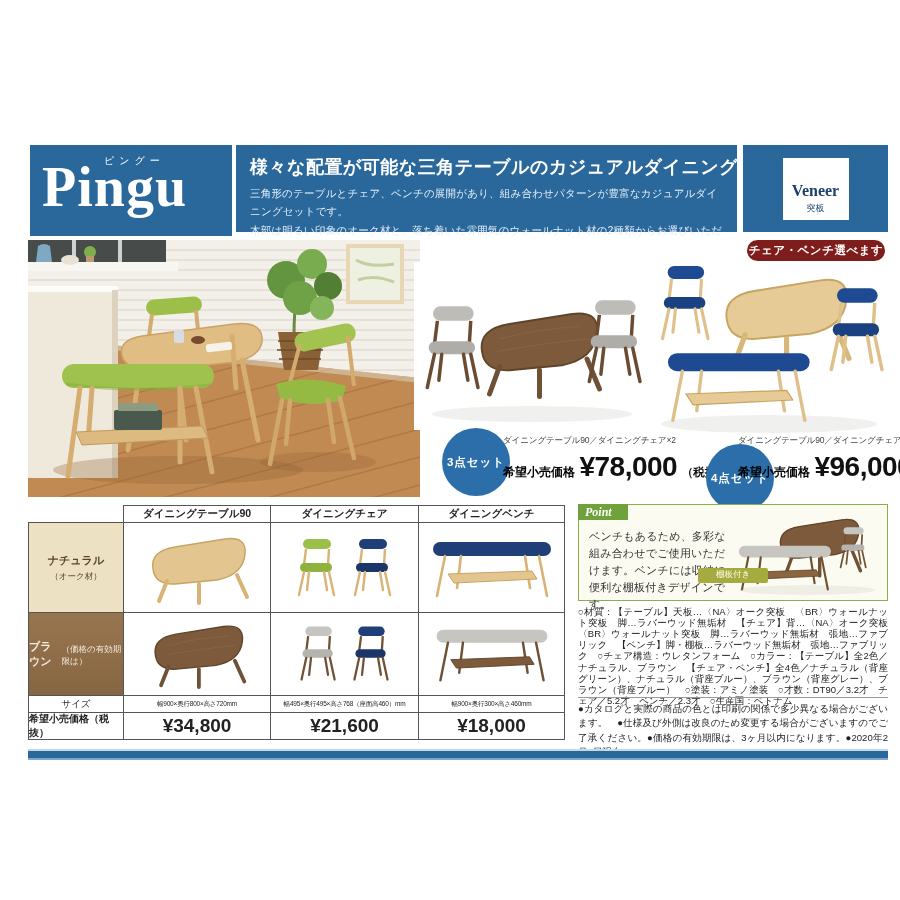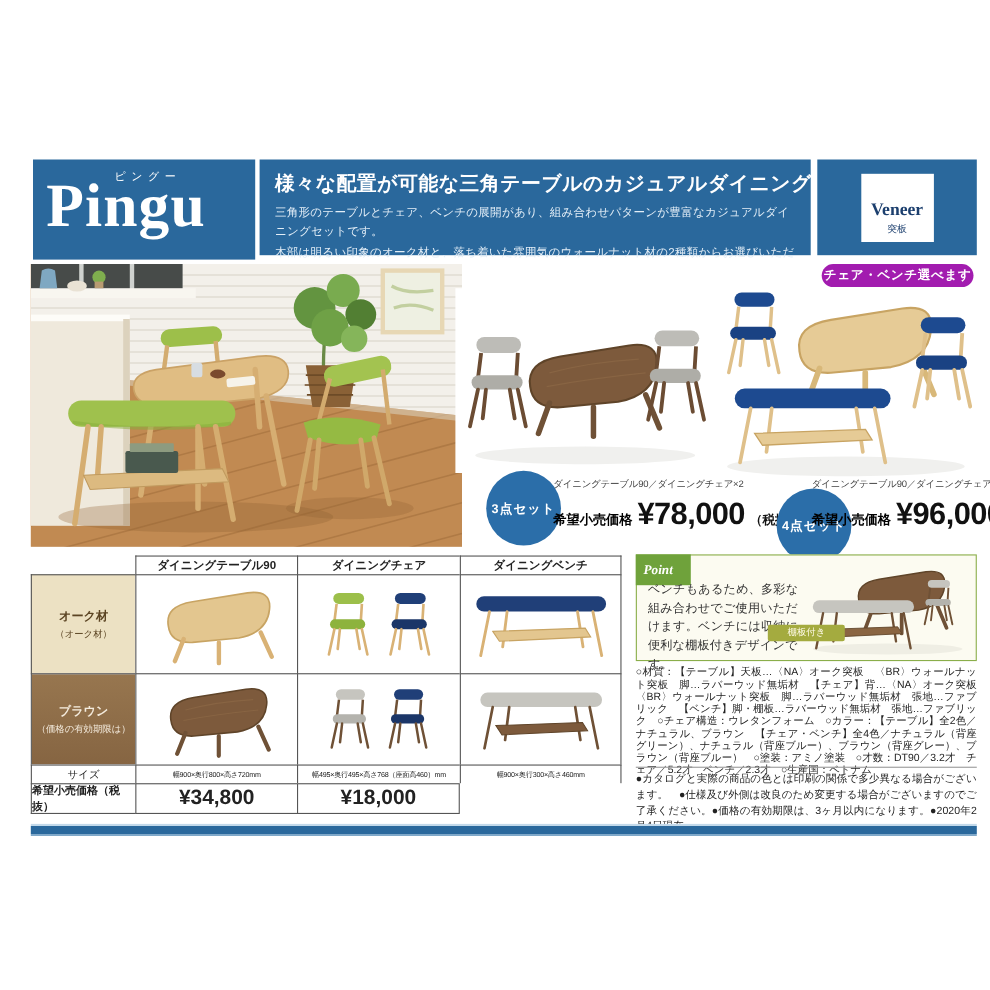--- a/index.html
+++ b/index.html
@@ -23,21 +23,21 @@
                align-items:center;justify-content:center;}
   .veneer-en{font-family:"Liberation Serif","DejaVu Serif",serif;font-weight:bold;
              font-size:16px;color:#1c3f6e;margin-top:20px;}
   .veneer-jp{font-size:9px;color:#1c3f6e;margin-top:2px;}
 
   
   .photo{overflow:hidden;}
   .photo-life{left:28px;top:240px;width:392px;height:257px;background:#c18a52;}
   .photo-3set{left:414px;top:262px;width:236px;height:168px;background:#fff;}
   .photo-4set{left:648px;top:248px;width:242px;height:192px;background:#fff;}
-  .choose-badge{left:747px;top:240px;width:138px;height:21px;background:#a21caf;border-radius:11px;
+  .choose-badge{left:747px;top:240px;width:138px;height:21px;background:#7f1d1d;border-radius:11px;
                 color:#fff;font-size:11.5px;font-weight:bold;display:flex;align-items:center;
                 justify-content:center;letter-spacing:0.5px;z-index:5;}
 
   
   .set-circle{width:68px;height:68px;border-radius:50%;background:#2b6ea9;color:#fff;
               display:flex;align-items:center;justify-content:center;font-size:11.5px;
               font-weight:bold;letter-spacing:1px;}
   .set1-circle{left:424px;top:428px;margin-left:18px;}
   .set2-circle{left:659px;top:444px;margin-left:47px;}
   .set-text1{left:503px;top:435px;width:152px;}
@@ -54,32 +54,32 @@
           grid-template-rows:17px 90px 83px 17px 28px;}
   .ptable .cell{border-left:1px solid #555;border-top:1px solid #555;box-sizing:border-box;
                 display:flex;align-items:center;justify-content:center;background:#fff;
                 overflow:hidden;position:relative;}
   .ptable .cell.last-col{border-right:1px solid #555;}
   .ptable .cell.last-row{border-bottom:1px solid #555;}
   .cell.corner{border-left:none;border-top:none;background:#fff;}
   .cell.colhead{font-size:10.5px;font-weight:bold;}
   .cell.rowhead-nat{background:#ece1c3;color:#5b4423;flex-direction:column;
                     font-size:11px;font-weight:bold;}
-  .cell.rowhead-br{background:linear-gradient(#97764f,#866542);color:#f4ebdd;flex-direction:column;
+  .cell.rowhead-br{background:linear-gradient(#97764f,#866542);color:#f4ebdd;flex-direction:row;
                    font-size:11px;font-weight:bold;}
   .rowhead-sub{font-size:8.5px;font-weight:normal;margin-top:3px;}
   .cell.sizehead,.cell.pricehead{font-size:9.5px;}
   .cell.pricehead{font-weight:bold;font-size:10px;}
   .cell.sizeval{font-size:6.5px;color:#222;letter-spacing:-0.2px;white-space:nowrap;}
   .cell.priceval{font-size:19px;font-weight:bold;}
 
   
   .point-box{left:578px;top:504px;width:310px;height:97px;background:#fcfbf1;
              border:1px solid #8aae4a;box-sizing:border-box;}
-  .point-tab{position:absolute;left:-1px;top:-1px;width:50px;height:28px;background:#6fa23b;
+  .point-tab{position:absolute;left:-1px;top:-1px;width:50px;height:16px;background:#6fa23b;
              color:#fff;font-family:"Liberation Serif","DejaVu Serif",serif;font-style:italic;
              font-weight:bold;font-size:12px;display:flex;align-items:center;padding-left:7px;
              box-sizing:border-box;}
   .point-text{position:absolute;left:10px;top:23px;width:142px;font-size:11px;line-height:1.55;
               color:#333;letter-spacing:0.2px;}
   .point-photo{position:absolute;right:4px;top:6px;width:152px;height:86px;}
   .point-tag{position:absolute;left:119px;top:63px;background:#a4ab3f;color:#fffbe8;
              font-size:8.5px;padding:1px 18px 2px;border-radius:2px;z-index:3;}
   .point-tagline{position:absolute;left:160px;top:56px;width:26px;height:12px;
                  border-bottom:1px solid #a4ab3f;transform:rotate(-18deg);}
@@ -294,21 +294,21 @@
   </div>
 
   <div class="abs ptable">
 
     <div class="cell corner"></div>
     <div class="cell colhead">ダイニングテーブル90</div>
     <div class="cell colhead">ダイニングチェア</div>
     <div class="cell colhead last-col">ダイニングベンチ</div>
 
     <div class="cell rowhead-nat">
-      <span>オーク材</span>
+      <span>ナチュラル</span>
       <span class="rowhead-sub">（オーク材）</span>
     </div>
     <div class="cell">
       <svg width="120" height="74" viewBox="0 0 120 74">
         <path d="M16 38 Q13 20 38 16 L88 8 Q110 5 108 23 Q106 44 80 49 L38 53 Q18 54 16 38 Z" fill="#e3c68f" stroke="#c8a463" stroke-width="1.5"></path>
         <path d="M30 50 L22 70 M62 53 L62 72 M100 44 L110 66" stroke="#d9b275" stroke-width="4" stroke-linecap="round" fill="none"></path>
       </svg>
     </div>
     <div class="cell">
       <svg width="110" height="72" viewBox="0 0 110 72">
@@ -369,20 +369,21 @@
       </svg>
     </div>
 
     <div class="cell sizehead">サイズ</div>
     <div class="cell sizeval">幅900×奥行800×高さ720mm</div>
     <div class="cell sizeval">幅495×奥行495×高さ768（座面高460）mm</div>
     <div class="cell sizeval last-col">幅900×奥行300×高さ460mm</div>
 
     <div class="cell pricehead last-row">希望小売価格（税抜）</div>
     <div class="cell priceval last-row">¥34,800</div>
+    <div class="cell priceval last-row">¥21,600</div>
     <div class="cell priceval last-row last-col">¥18,000</div>
   </div>
 
   <div class="abs point-box">
     <div class="point-tab">Point</div>
     <div class="point-text">ベンチもあるため、多彩な組み合わせでご使用いただけます。ベンチには収納に便利な棚板付きデザインです。</div>
     <div class="point-photo">
       <svg width="152" height="86" viewBox="0 0 152 86">
         <ellipse cx="76" cy="79" rx="68" ry="5" fill="#efeee4"></ellipse>
 

